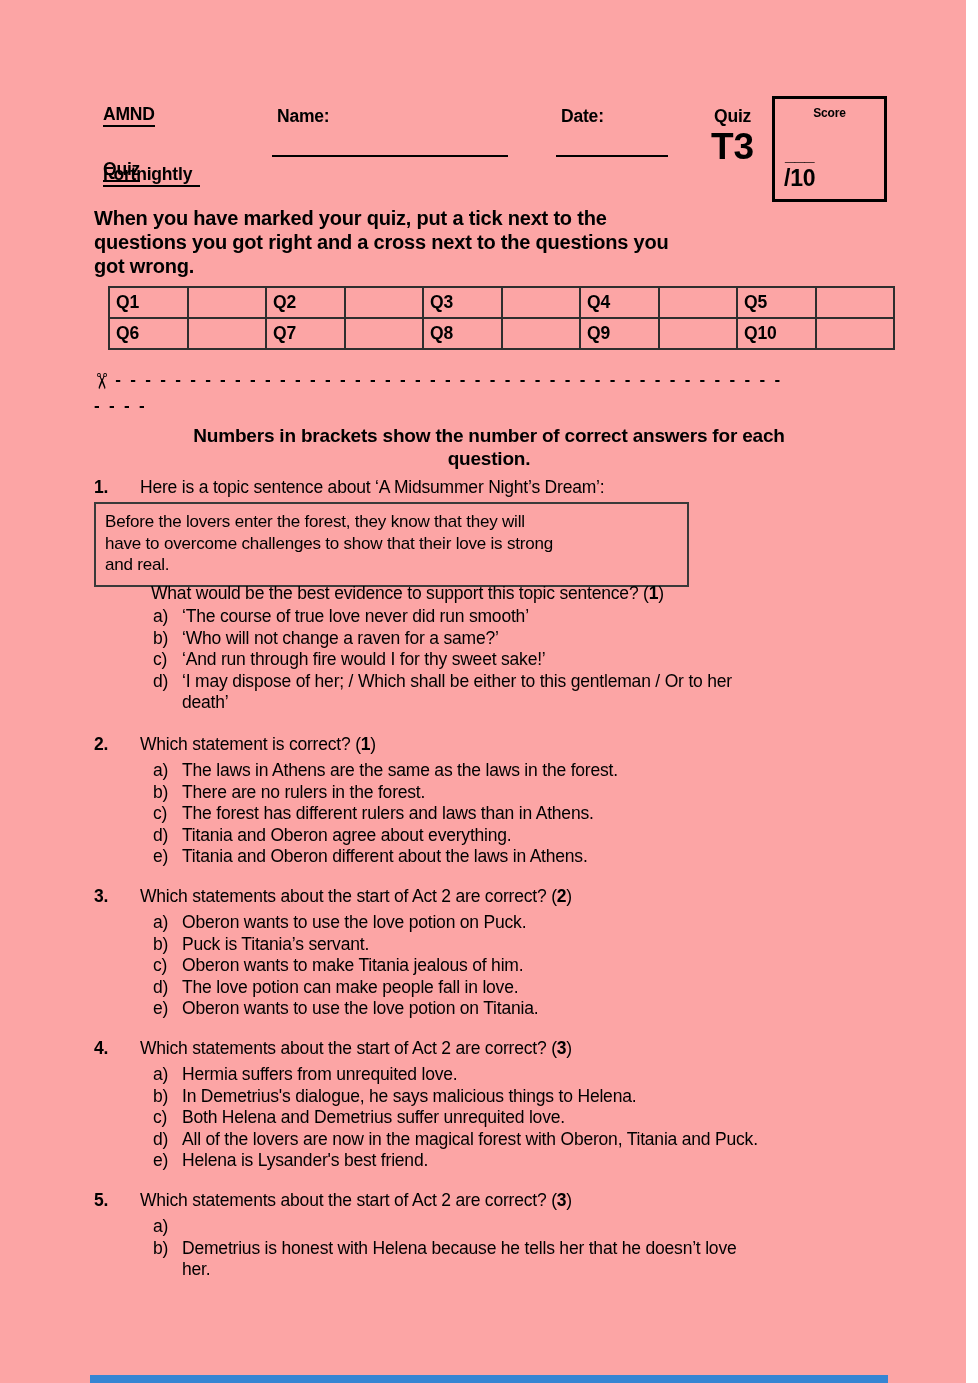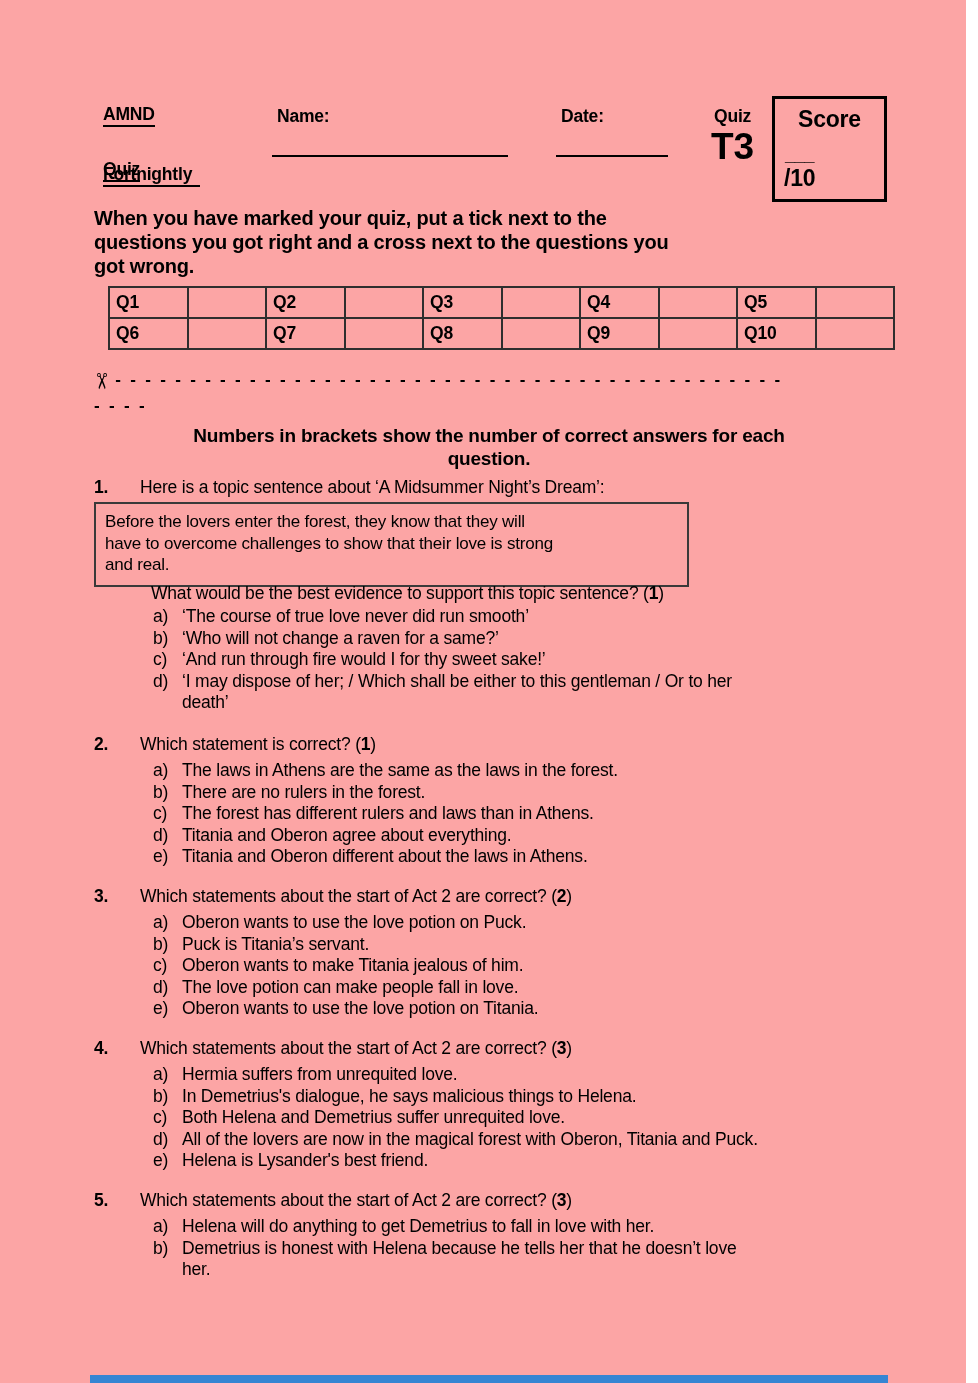--- a/index.html
+++ b/index.html
@@ -12,21 +12,21 @@
   .page { position:relative; width:966px; height:1383px; background:#fca5a5; overflow:hidden; }
   .abs { position:absolute; }
   .prewrap { white-space:pre-line; }
 
   
   .hdr-label { font-size:17.5px; font-weight:bold; }
   .uline { border-bottom:2px solid #000; display:inline-block; }
   .blank-line { border-bottom:2px solid #000; height:0; }
   .quiz-code { font-size:37px; font-weight:bold; line-height:1; }
   .score-box { border:3px solid #000; width:115px; height:106px; }
-  .score-box .score-label { text-align:center; margin-top:7px; font-size:23px; font-weight:bold; }
+  .score-box .score-label { text-align:center; margin-top:7px; font-size:12px; font-weight:bold; }
   .score-blank { position:absolute; left:10px; top:46px; font-size:18px; font-weight:bold; }
   .score-total { position:absolute; left:9px; top:66px; font-size:23px; font-weight:bold; }
 
   
   .intro { width:780px; font-size:20px; font-weight:bold; line-height:24px; }
   .note  { width:790px; font-size:19px; font-weight:bold; line-height:23px; text-align:center; }
 
   
   table.ticks { border-collapse:collapse; width:786px; table-layout:fixed; }
   table.ticks td { border:2px solid #2e2e2e; height:31px; font-size:17.5px; font-weight:bold; padding-left:6px; }
@@ -234,21 +234,20 @@
     </div>
   </div>
 
   <div class="abs q-head" style="left:94px; top:1189px; width:790px;">
     <span class="q-num">5.</span>
     <span class="q-prompt"><span>Which statements about the start of Act 2 are correct?</span><span> (</span><b>3</b><span>)</span></span>
   </div>
   <div class="abs options" style="left:153px; top:1216px; width:740px;">
     <div class="option">
       <span class="opt-letter">a)</span>
-      <span class="opt-text">Helena will do anything to get Demetrius to fall in love with her.</span>
     </div>
     <div class="option">
       <span class="opt-letter">b)</span>
       <span class="opt-text">Demetrius is honest with Helena because he tells her that he doesn’t love
 her.</span>
     </div>
   </div>
 
   <div class="abs footer-bar" style="left:90px; top:1375px; width:798px; height:8px;"></div>
 

